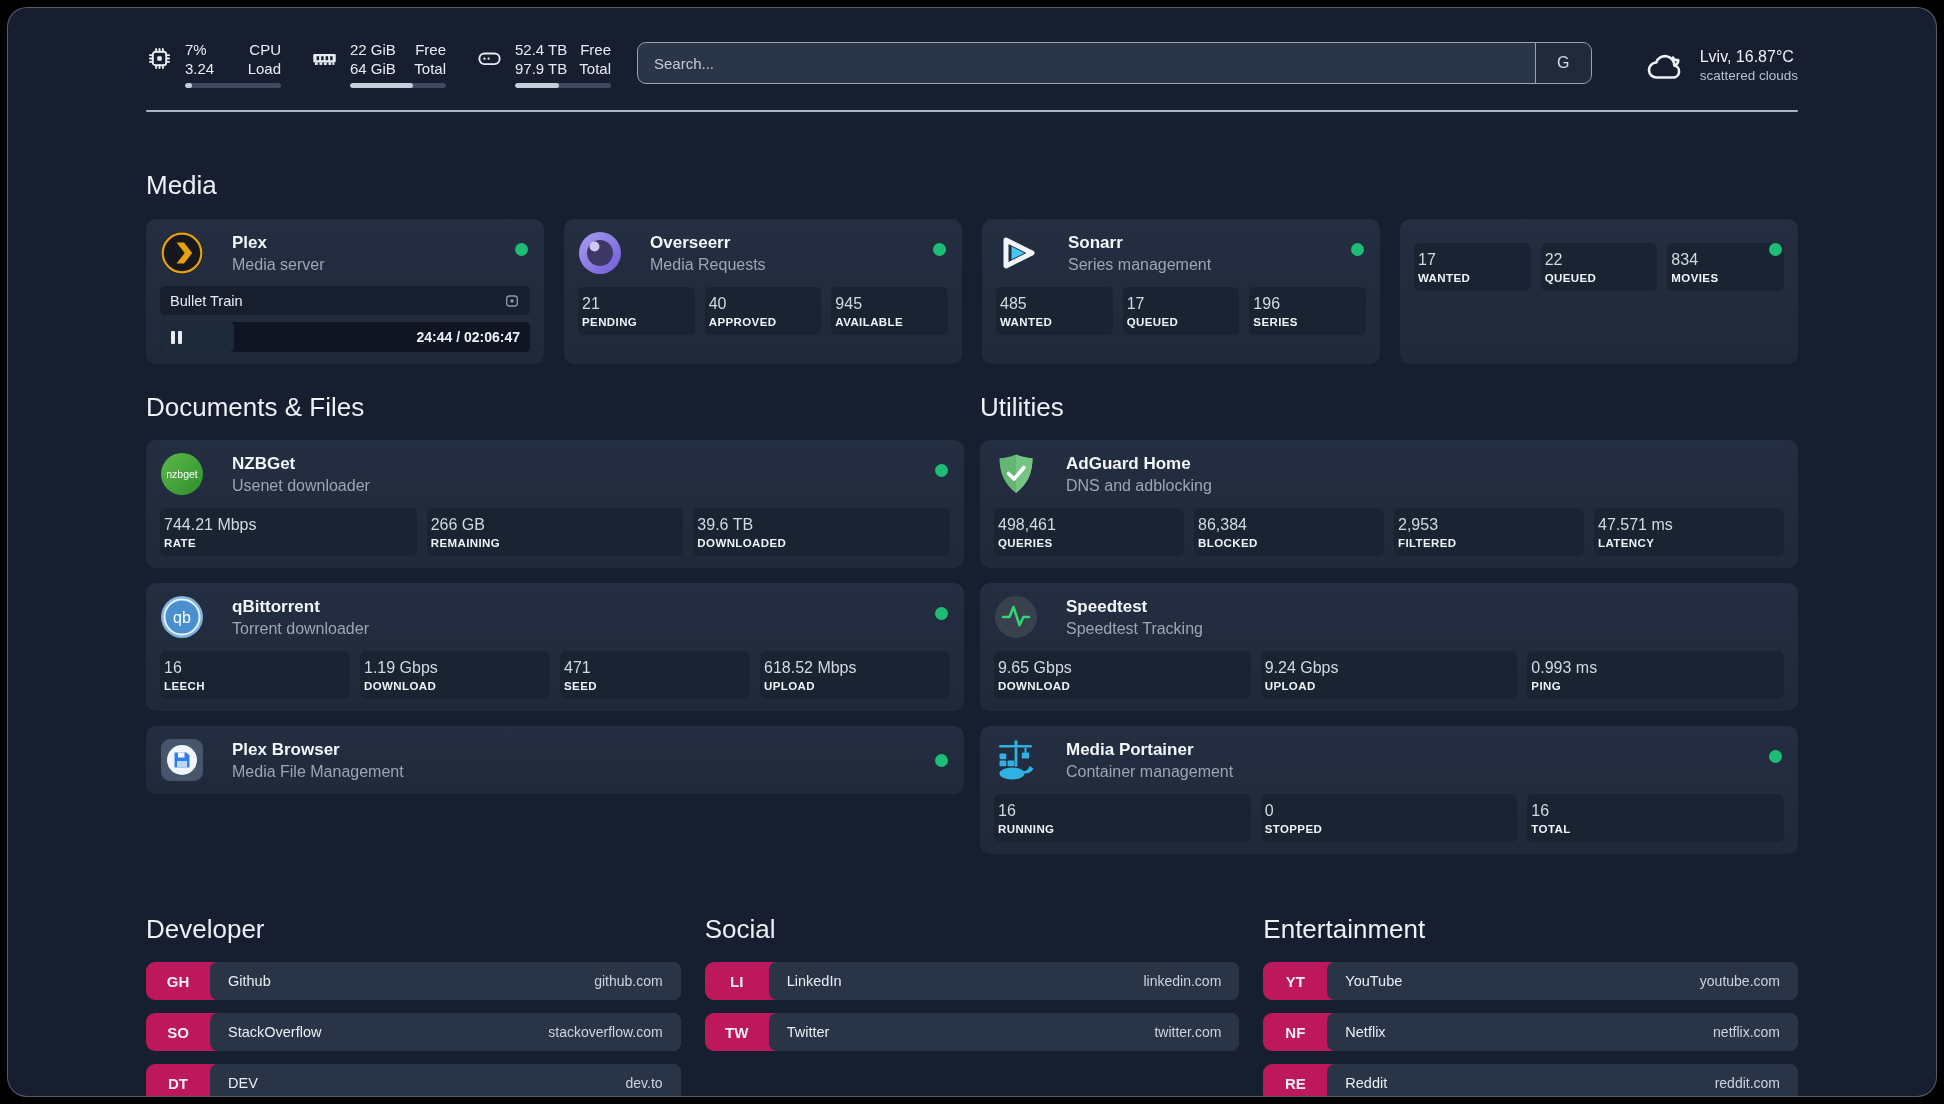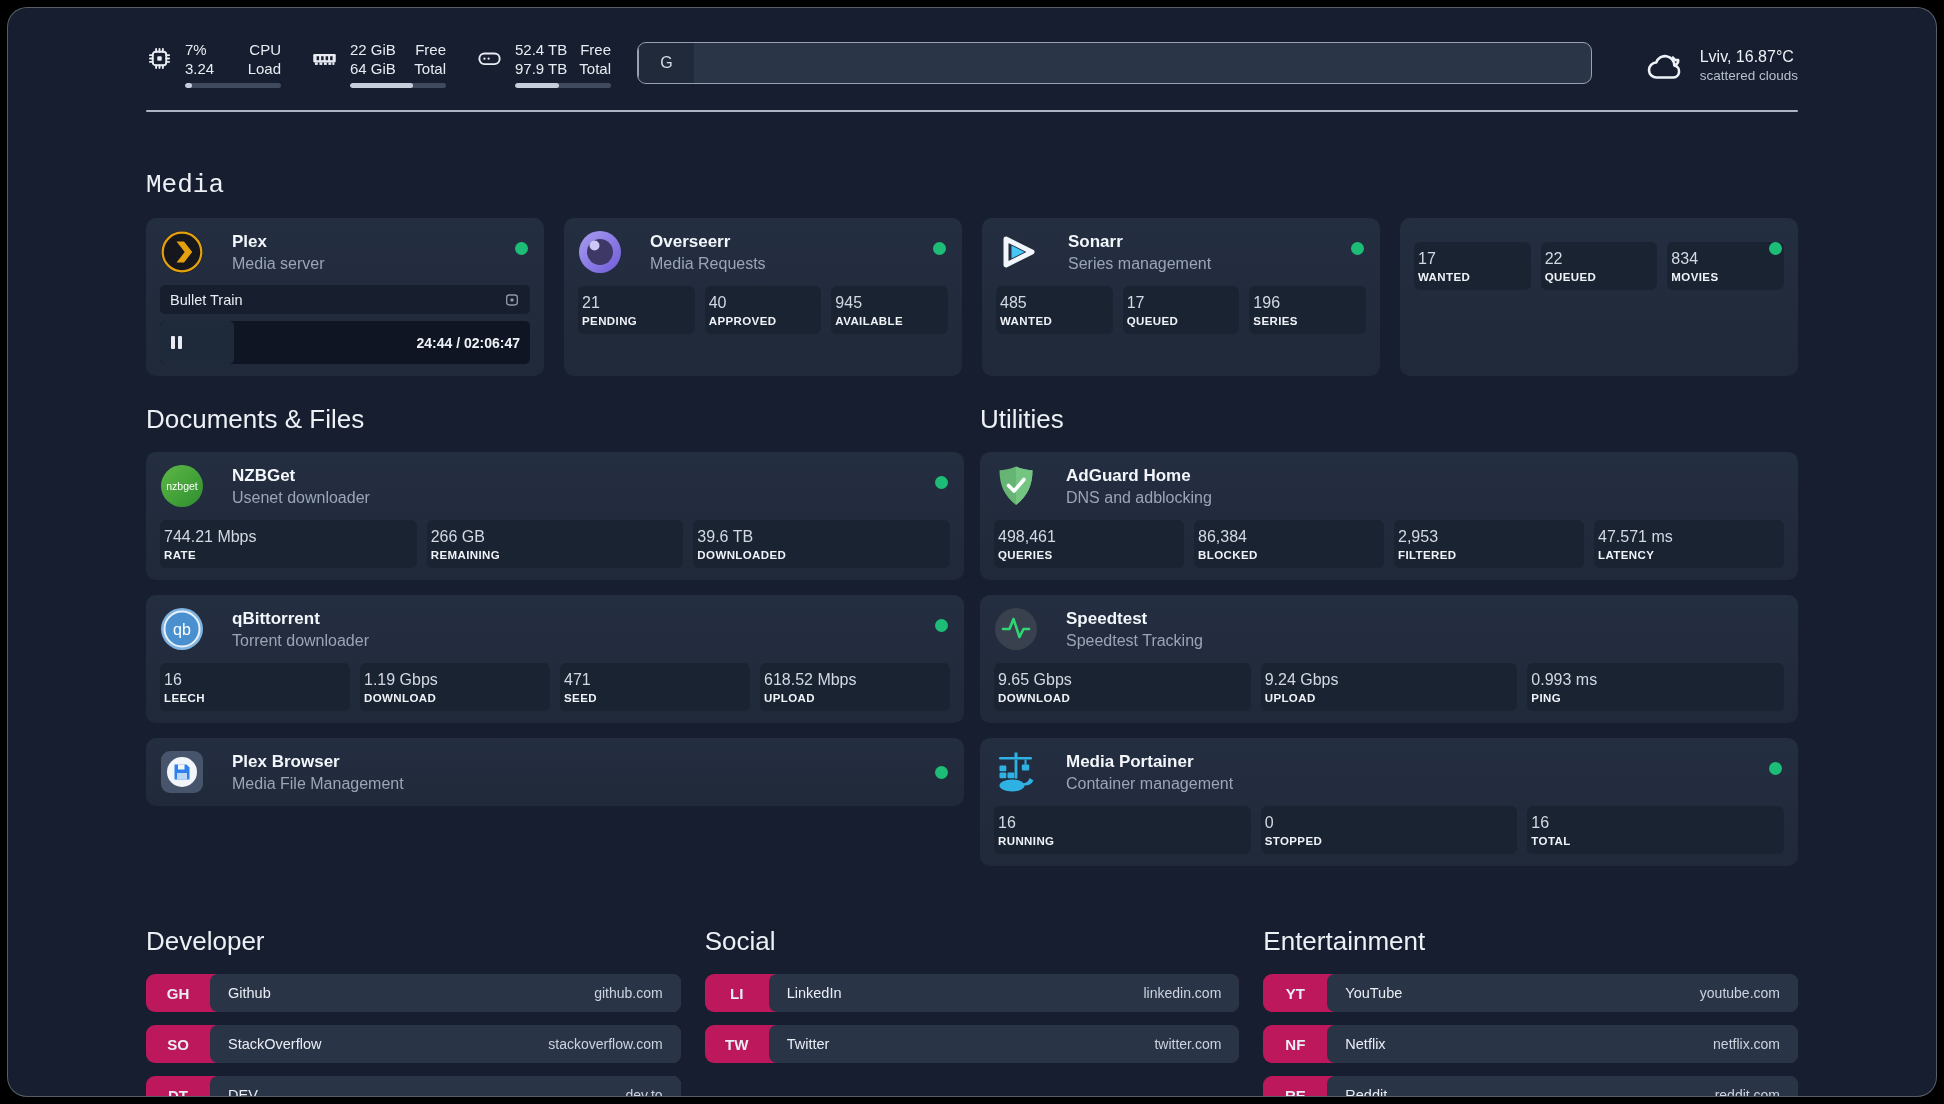--- a/index.html
+++ b/index.html
@@ -33,41 +33,41 @@
     color:#d6dce6; font-size:16px; display:flex; align-items:center; justify-content:center; cursor:pointer; font-family:inherit; }
 
   .weather { display:flex; gap:14px; align-items:center; color:#eef1f6; flex:none; margin-top:8px; }
   .weather .l1 { font-size:16px; }
   .weather .l2 { font-size:13.5px; color:#b7c0cd; margin-top:2px; }
 
   .divider { height:2px; background:#c3cbd8; opacity:.88; margin-top:22px; border-radius:1px; }
 
   
   .section-title { font-size:26px; color:#edf0f5; font-weight:500; }
-  .mt-media { margin-top:58px;font-family:Liberation Mono, monospace; }
+  .mt-media { margin-top:58px; }
   .media-grid { display:grid; grid-template-columns:repeat(4,1fr); gap:20px; margin-top:18px; }
 
   .card { position:relative; background:linear-gradient(180deg,#242e41,#1f2939);
     border-radius:10px; padding:12px 14px; }
   .card-head { display:flex; align-items:center; gap:28px; }
   .app-icon { width:44px; height:44px; flex:none; }
   .names .name { font-size:17px; color:#f3f6fa; font-weight:600; }
   .names .sub { font-size:16px; color:#9aa5b6; margin-top:3px; }
   .dot { position:absolute; top:24px; right:16px; width:13px; height:13px; border-radius:50%; background:#1dbd77; }
   .dot-center { top:50%; margin-top:-6px; }
 
   .tiles { display:flex; gap:10px; margin-top:12px; }
   .tile { flex:1; background:#1a2332; border-radius:6px; padding:8px 4px 7px; }
   .tile .v { font-size:16px; color:#d3d9e3; }
   .tile .l { font-size:11.5px; font-weight:700; color:#f0f3f8; letter-spacing:.4px; margin-top:3px; }
 
   
   .np-row { margin-top:11px; height:29px; background:#171e2e; border-radius:5px;
     display:flex; align-items:center; justify-content:space-between; padding:0 10px; color:#e9edf3; font-size:14.5px; }
-  .progress-row { margin-top:7px; height:43px; background:#0f1523; border-radius:5px; position:relative; overflow:hidden; display:flex; align-items:center; }
+  .progress-row { margin-top:7px; height:30px; background:#0f1523; border-radius:5px; position:relative; overflow:hidden; display:flex; align-items:center; }
   .progress-fill { position:absolute; left:0; top:0; bottom:0; background:#1e2939; border-radius:5px; }
   .pause { position:relative; margin-left:11px; display:flex; gap:3.5px; cursor:pointer; }
   .pause i { width:3.5px; height:13px; background:#e8ecf2; border-radius:1px; display:block; }
   .time { position:absolute; right:10px; font-size:14px; font-weight:700; color:#eef1f6; }
 
   
   .twocol { display:grid; grid-template-columns:1fr 1fr; gap:0 16px; margin-top:28px; }
   .col-stack { display:flex; flex-direction:column; gap:15px; margin-top:17px; }
 
   
@@ -153,20 +153,21 @@
               <span>Total</span>
             </div>
             <div class="bar">
                 <div class="bar-fill" style="width: 46%;"></div>
               </div>
           </div>
         </div>
       </div>
 
       <div class="search">
+        <input type="text" placeholder="Search..." style="">
         <button class="search-btn">G</button>
       </div>
 
       <div class="weather">
         <svg width="40" height="34" viewBox="0 0 26 22" fill="none" stroke="#eef1f6" stroke-width="1.7" stroke-linecap="round" stroke-linejoin="round">
           <path d="M7 18.5h10.5a4 4 0 0 0 .9-7.9A6 6 0 0 0 6.7 8.7 4.2 4.2 0 0 0 7 18.5z"></path>
           <path d="M17.5 5.5a3 3 0 0 0 3.4 1.6 3 3 0 0 1-2.1 3.2"></path>
         </svg>
         <div>
           <div class="l1">Lviv, 16.87°C</div>

